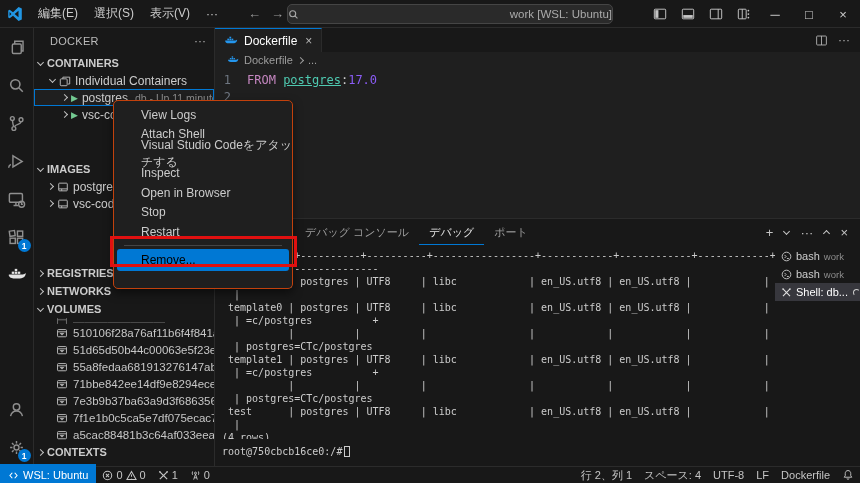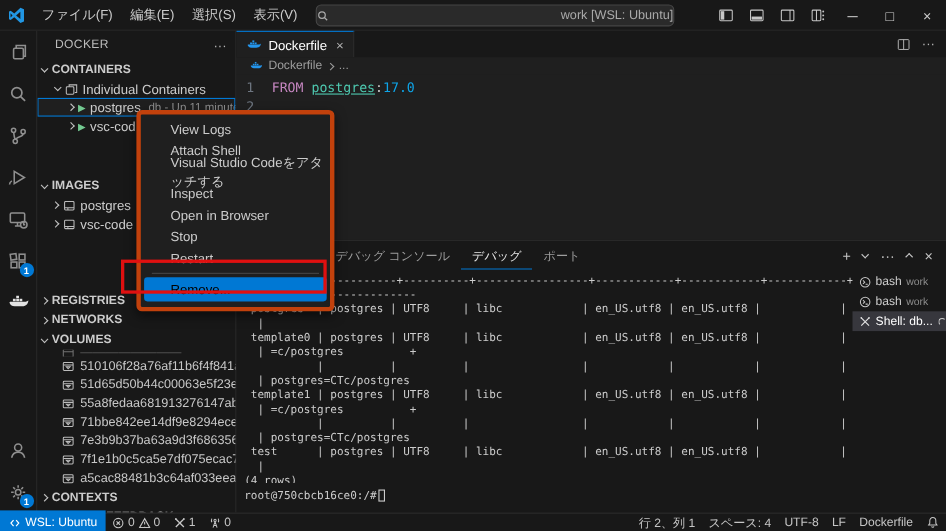--- a/index.html
+++ b/index.html
@@ -51,40 +51,40 @@
     border-top:1px solid #0078d4; border-right:1px solid #2b2b2b; font-size:12px; color:#ffffff; }
   .tab .close { color:#b5b5b5; font-size:12px; margin-left:2px; }
   .tab-actions { margin-left:auto; display:flex; align-items:center; gap:10px; padding-right:10px; color:#b5b5b5; }
   .breadcrumb { height:16px; background:#1f1f1f; display:flex; align-items:center; gap:5px; padding-left:12px;
     font-size:11px; color:#9d9d9d; }
   .code { flex:1; background:#1f1f1f; font-family:"DejaVu Sans Mono", monospace; font-size:12px; padding-top:4px; }
   .code-line { display:flex; height:17px; line-height:17px; }
   .lnum { width:32px; text-align:right; color:#6e7681; padding-right:16px; flex:none; }
   .kw { color:#c586c0; }
   .lnk { color:#4ec9b0; text-decoration:underline; }
-  .num { color:#0ea5e9; }
+  .num { color:#8b5cf6; }
   
   .panel { height:248px; border-top:1px solid #2b2b2b; background:#181818; display:flex; flex-direction:column; }
   .panel-tabs { height:26px; display:flex; align-items:center; padding-left:80px; font-size:11px; color:#9d9d9d; flex:none; }
   .ptab { height:26px; display:flex; align-items:center; padding:0 10px; cursor:default; }
   .ptab.active { color:#e7e7e7; box-shadow:inset 0 -1px 0 #0078d4; }
   .panel-actions { margin-left:auto; display:flex; align-items:center; gap:11px; padding-right:12px; color:#c5c5c5; font-size:13px; }
   .panel-body { flex:1; display:flex; min-height:0; }
   .term { flex:1; overflow:hidden; padding:4px 0 0 7px; font-family:"DejaVu Sans Mono", monospace;
     font-size:10px; line-height:13px; color:#cccccc; white-space:pre; }
   .prompt-line { font-family:"DejaVu Sans Mono", monospace; font-size:10px; line-height:13px; padding-left:7px; margin-top:6px; }
   .cursor { display:inline-block; width:6px; height:11px; border:1px solid #cccccc; vertical-align:-2px; margin-left:2px; }
   .term-list { width:85px; flex:none; padding-top:2px; font-size:11px; }
   .tl-row { height:18px; display:flex; align-items:center; gap:4px; padding-left:6px; white-space:nowrap; overflow:hidden; }
   .tl-row .dim { color:#8d8d8d; font-size:9.5px; }
   .tl-row.selected { background:#37373d; color:#ffffff; }
   .spin { width:7px; height:7px; border:1.4px solid transparent; border-top-color:#cccccc; border-left-color:#cccccc; border-radius:50%; flex:none; margin-left:1px; }
   
-  .ctx { position:absolute; left:124px; top:100px; width:180px; z-index:10; background:#1f1f1f;
-    border:4px solid #c2410c; border-radius:5px; box-shadow:0 4px 10px rgba(0,0,0,.5); padding:4px 0 5px; }
+  .ctx { position:absolute; left:113px; top:100px; width:180px; z-index:10; background:#1f1f1f;
+    border:1px solid #c2410c; border-radius:5px; box-shadow:0 4px 10px rgba(0,0,0,.5); padding:4px 0 17px; }
   .ctx-item { height:19.5px; display:flex; align-items:center; padding-left:27px; font-size:12px; color:#cccccc; }
   .ctx-sep { height:1px; background:#454545; margin:3px 10px; }
   .ctx-item.hl { height:22px; background:#0078d4; color:#000000; border-radius:3px; margin:0 3px; padding-left:24px; }
   .redbox { position:absolute; left:110px; top:236px; width:187px; height:31px; border:3px solid #e01010; z-index:20; }
   
   .statusbar { position:absolute; left:0; right:0; bottom:0; height:17px; background:#181818; border-top:1px solid #2b2b2b;
     display:flex; align-items:center; font-size:11px; color:#c5c5c5; }
   .remote { height:22px; background:#0078d4; color:#ffffff; display:flex; align-items:center; gap:4px; padding:0 8px; }
   .sb-item { display:flex; align-items:center; gap:3px; padding:0 6px; height:17px; }
   .sb-right { margin-left:auto; display:flex; align-items:center; }
@@ -95,21 +95,20 @@
 <body>
 
 <div class="window">
 
   <div class="titlebar">
     <div class="tb-logo icon">
       <svg width="16" height="16" viewBox="0 0 16 16">
           <path fill="#2196e3" d="M11.6 1 6 6.3 2.7 3.8 1.2 4.5v7l1.5.7L6 9.7 11.6 15l3.2-1.4V2.4L11.6 1zM11.5 4.7v6.6L7.6 8l3.9-3.3zM2.6 6l1.8 2-1.8 2V6z"></path>
         </svg>
     </div>
-    <div class="menu-item">ファイル(F)</div>
     <div class="menu-item">編集(E)</div>
     <div class="menu-item">選択(S)</div>
     <div class="menu-item">表示(V)</div>
     <div class="menu-item">···</div>
     <div class="nav-arrows">
       <span>←</span>
       <span>→</span>
     </div>
     <div class="cmd-center">
       <span class="icon">

